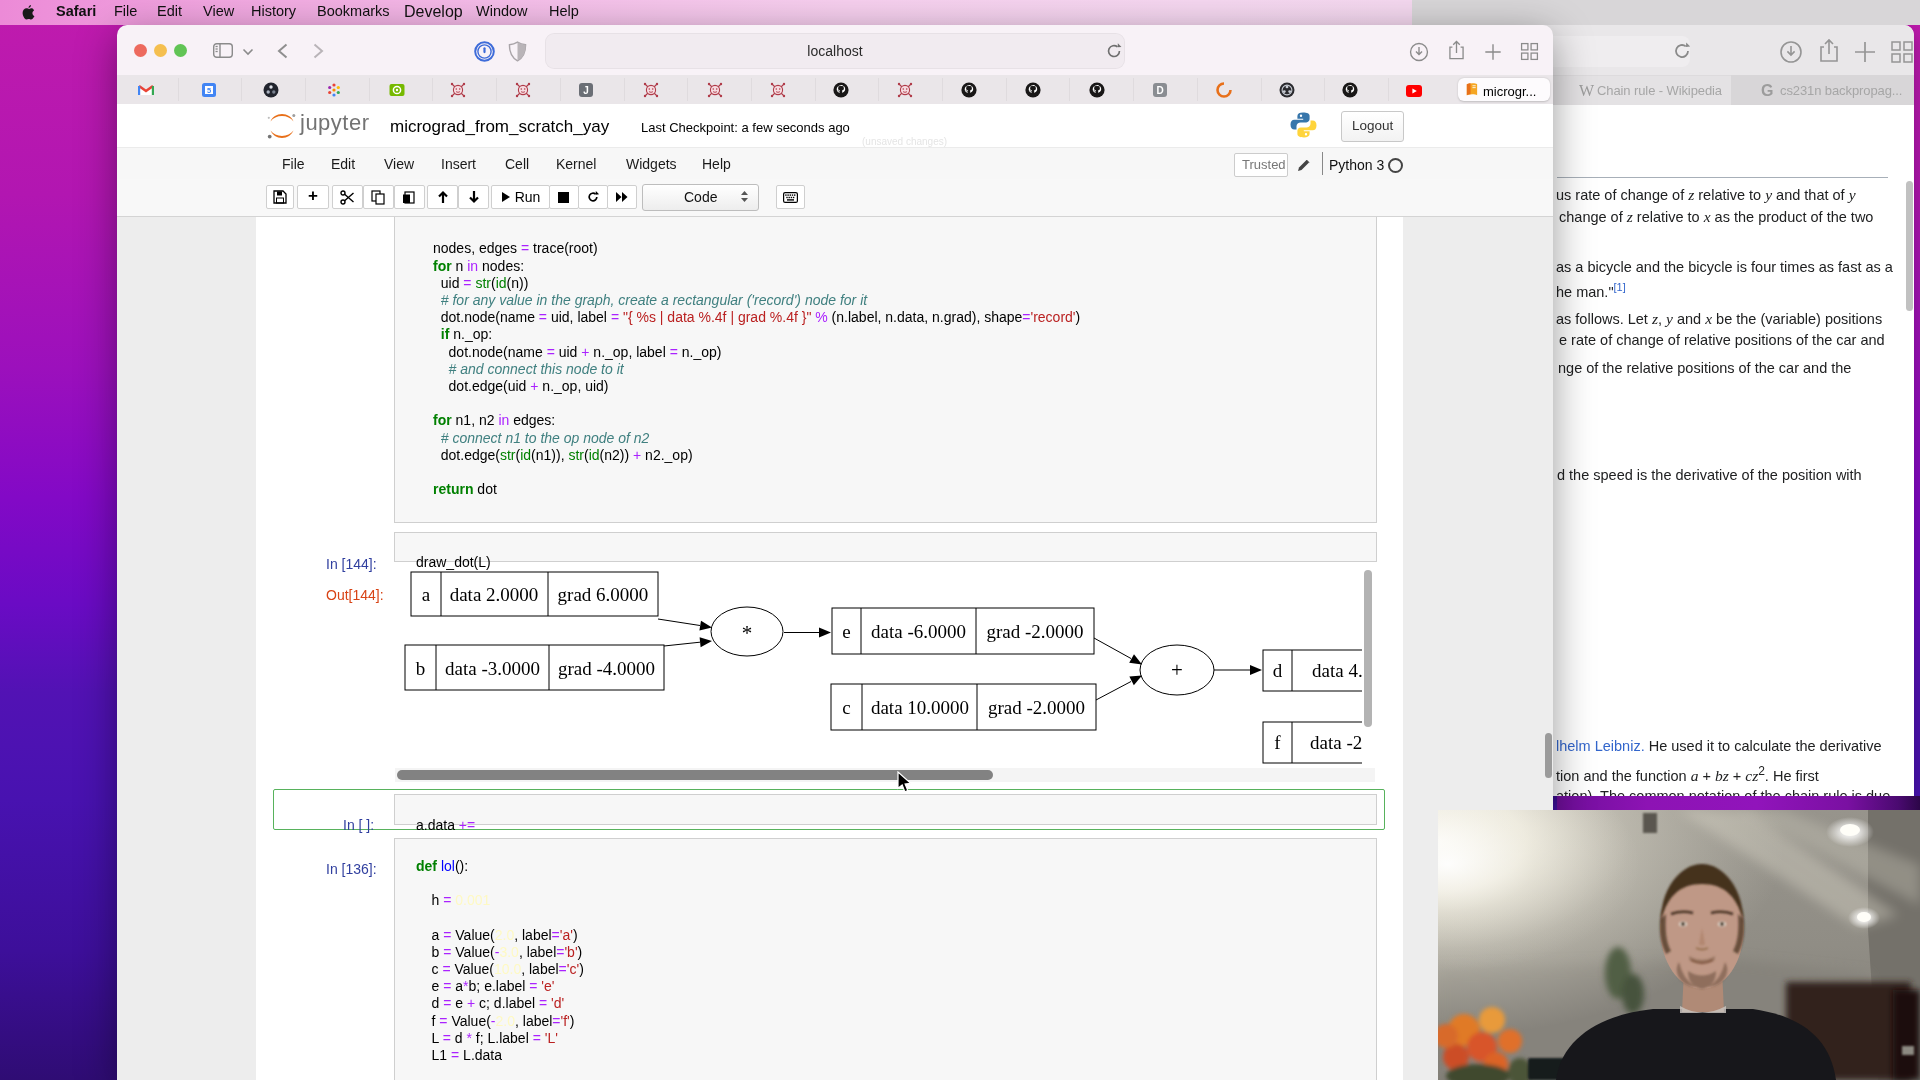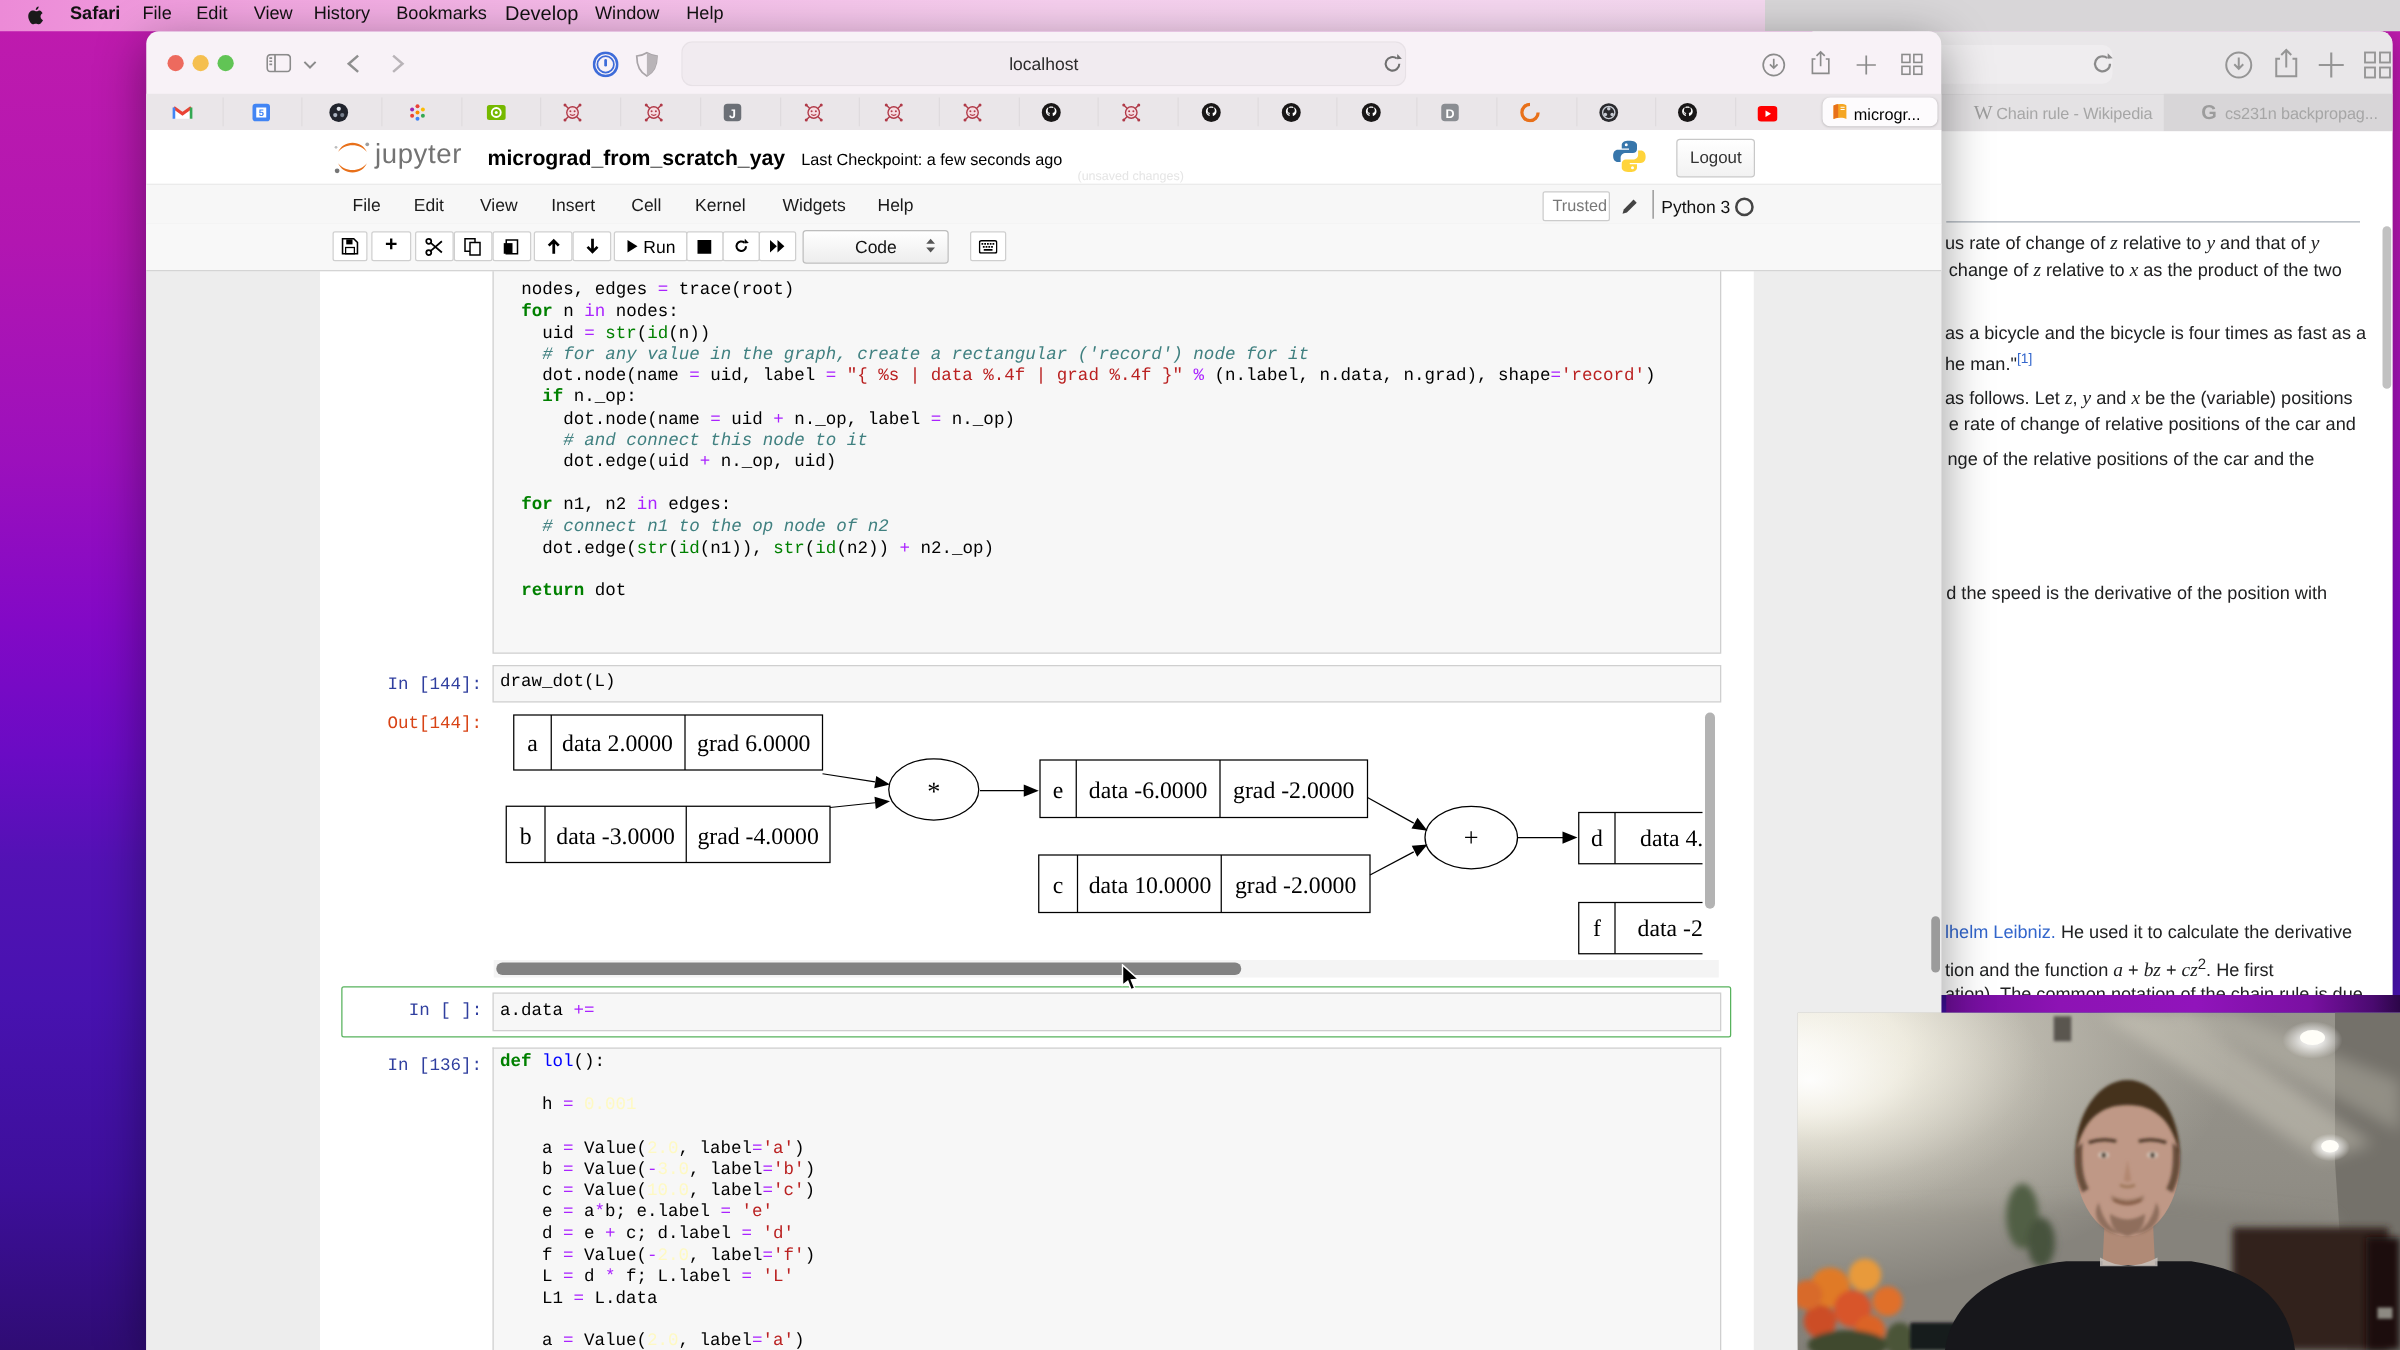--- a/index.html
+++ b/index.html
@@ -1,17 +1,17 @@
 <!DOCTYPE html>
 <html><head><meta charset="utf-8">
 <style>
 html,body{margin:0;padding:0}
 body{width:1920px;height:1080px;position:relative;overflow:hidden;font-family:"Liberation Sans",sans-serif;background:#777}
 .abs{position:absolute}
-pre{margin:0;font-family:Liberation Mono, monospace;font-size:14px;line-height:17.2px;color:#000}
+pre{margin:16px;font-family:Liberation Sans, sans-serif;font-size:14px;line-height:17.2px;color:#000}
 .k{color:#008000;font-weight:bold}
 .nb{color:#008000}
 .s{color:#BA2121}
 .c{color:#408080;font-style:italic}
 .o{color:#AA22FF}
 .fn{color:#0000FF}
 .m{color:#fef9c3}
 .wl{position:absolute;font-size:14.5px;color:#202122;white-space:nowrap}
 .wl i{font-family:"Liberation Serif",serif;font-size:15.5px}
 .fav{position:absolute;top:82px;width:16px;height:16px}
@@ -476,21 +476,21 @@
 <div class="abs" style="left:117px;top:104px;width:1436px;height:112px;background:#fff"></div>
 
 <svg class="abs" style="left:266px;top:112px" width="32" height="28" viewBox="0 0 32 28">
  <path d="M4.5 18.5c2.6 3.4 6.8 5.4 11.5 5.4s8.9-2 11.5-5.4c-1.9 4.5-6.3 7.4-11.5 7.4s-9.6-2.9-11.5-7.4z" fill="#e8701a"></path>
  <path d="M4.5 9.5C7.1 6.1 11.3 4.1 16 4.1s8.9 2 11.5 5.4C25.6 5 21.2 2.1 16 2.1S6.4 5 4.5 9.5z" fill="#e8701a"></path>
  <circle cx="27.8" cy="3.4" r="1.5" fill="#9e9e9e"></circle>
  <circle cx="3.7" cy="24.6" r="1.9" fill="#757575"></circle>
  <circle cx="2.8" cy="5.8" r="1.1" fill="#bdbdbd"></circle>
 </svg>
 <div class="abs" style="left:300px;top:110px;font-size:22px;color:#737373;letter-spacing:0.5px">jupyter</div>
-<div class="abs" style="left:390px;top:117px;font-size:17px;font-weight:bold;color:#000">micrograd_from_scratch_yay</div>
+<div class="abs" style="left:390px;top:117px;font-size:17px;font-weight:normal;color:#000">micrograd_from_scratch_yay</div>
 <div class="abs" style="left:641px;top:120px;font-size:13px;color:#000">Last Checkpoint: a few seconds ago</div>
 <div class="abs" style="left:862px;top:136px;font-size:10px;color:#e5e5e5">(unsaved changes)</div>
 
 <svg class="abs" style="left:1289px;top:111px" width="29" height="28" viewBox="0 0 29 28">
  <path d="M14 1.5c-3.3 0-5.6 1.2-5.6 3.4v2.8h5.8v1H5.3c-2.3 0-3.8 1.7-3.8 4.9s1.5 5 3.8 5h2.2v-3.3c0-2.3 1.9-3.9 4.2-3.9h5.6c1.9 0 3.3-1.4 3.3-3.3V4.9c0-2.2-2.4-3.4-6.6-3.4zm-2 2.1a1.2 1.2 0 1 1 0 2.4 1.2 1.2 0 0 1 0-2.4z" fill="#3776ab"></path>
  <path d="M15 26.5c3.3 0 5.6-1.2 5.6-3.4v-2.8h-5.8v-1h8.9c2.3 0 3.8-1.7 3.8-4.9s-1.5-5-3.8-5h-2.2v3.3c0 2.3-1.9 3.9-4.2 3.9h-5.6c-1.9 0-3.3 1.4-3.3 3.3v3.2c0 2.2 2.4 3.4 6.6 3.4zm2-2.1a1.2 1.2 0 1 1 0-2.4 1.2 1.2 0 0 1 0 2.4z" fill="#ffd43b"></path>
 </svg>
 
 <div class="abs" style="left:1341px;top:111px;width:61px;height:29px;background:linear-gradient(#fff,#f2f2f2);border:1px solid #c8c8c8;border-radius:3px"></div>
 <div class="abs" style="left:1352px;top:118px;font-size:13.5px;color:#333">Logout</div>

